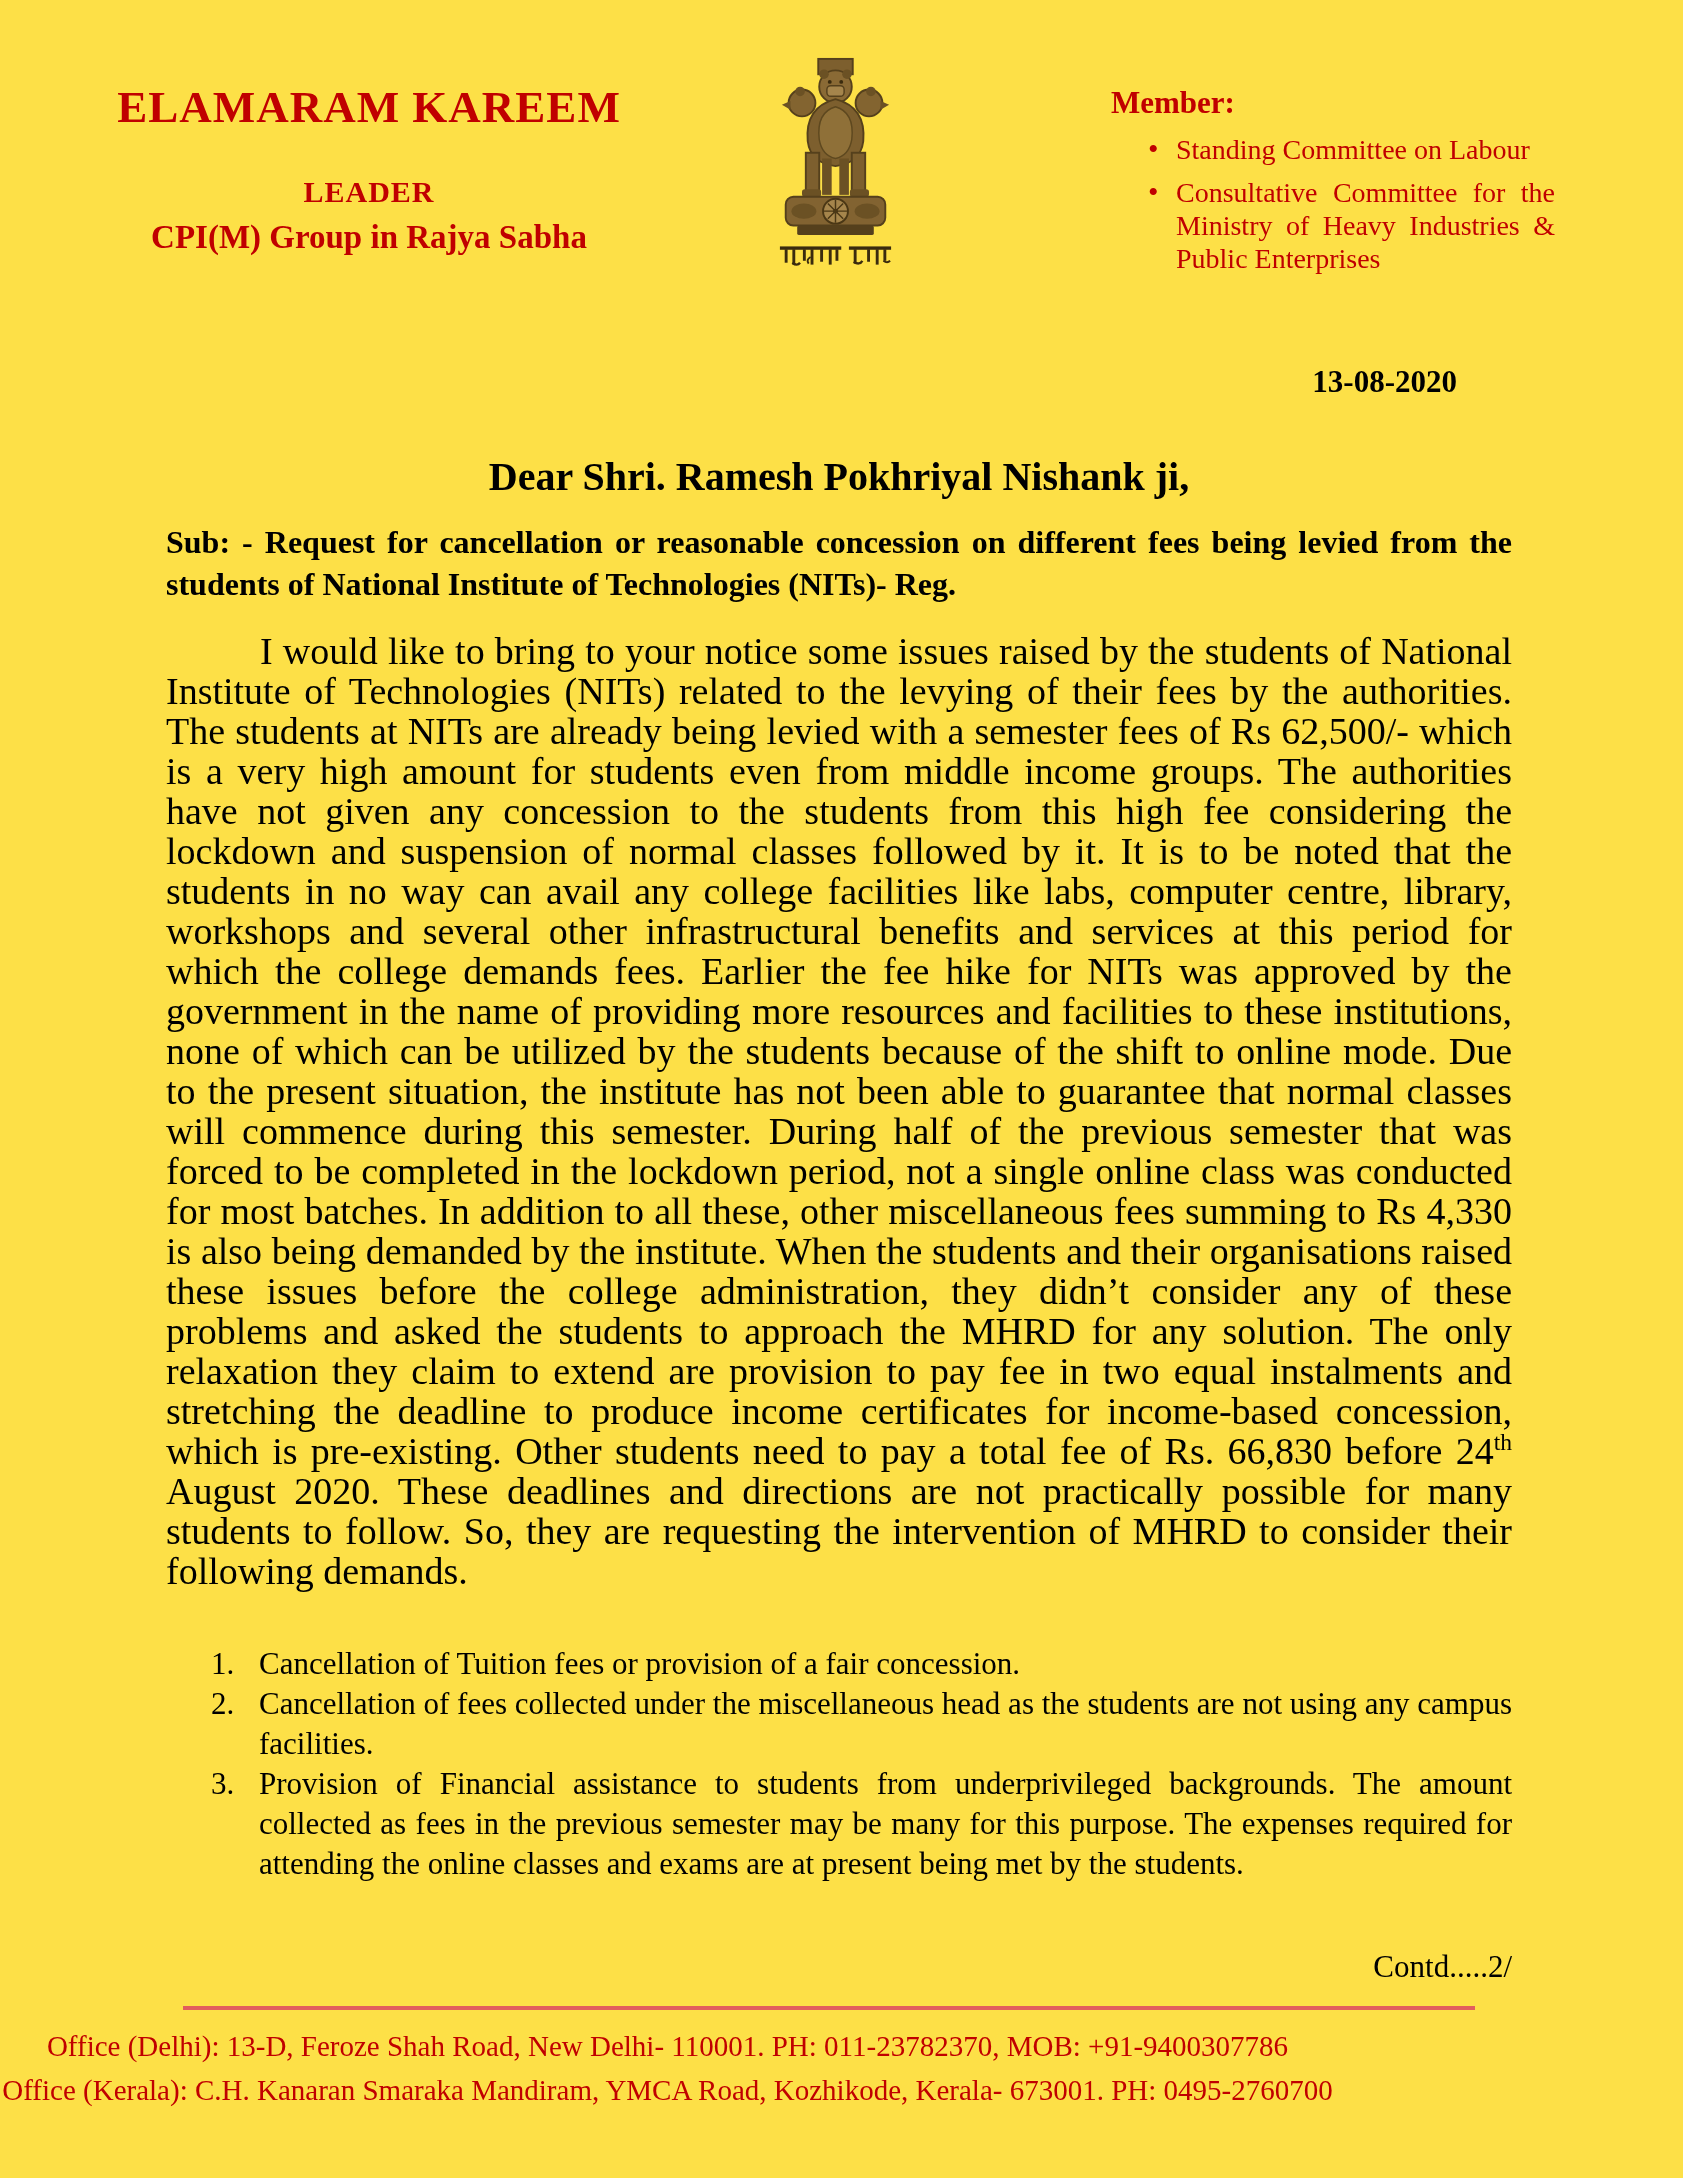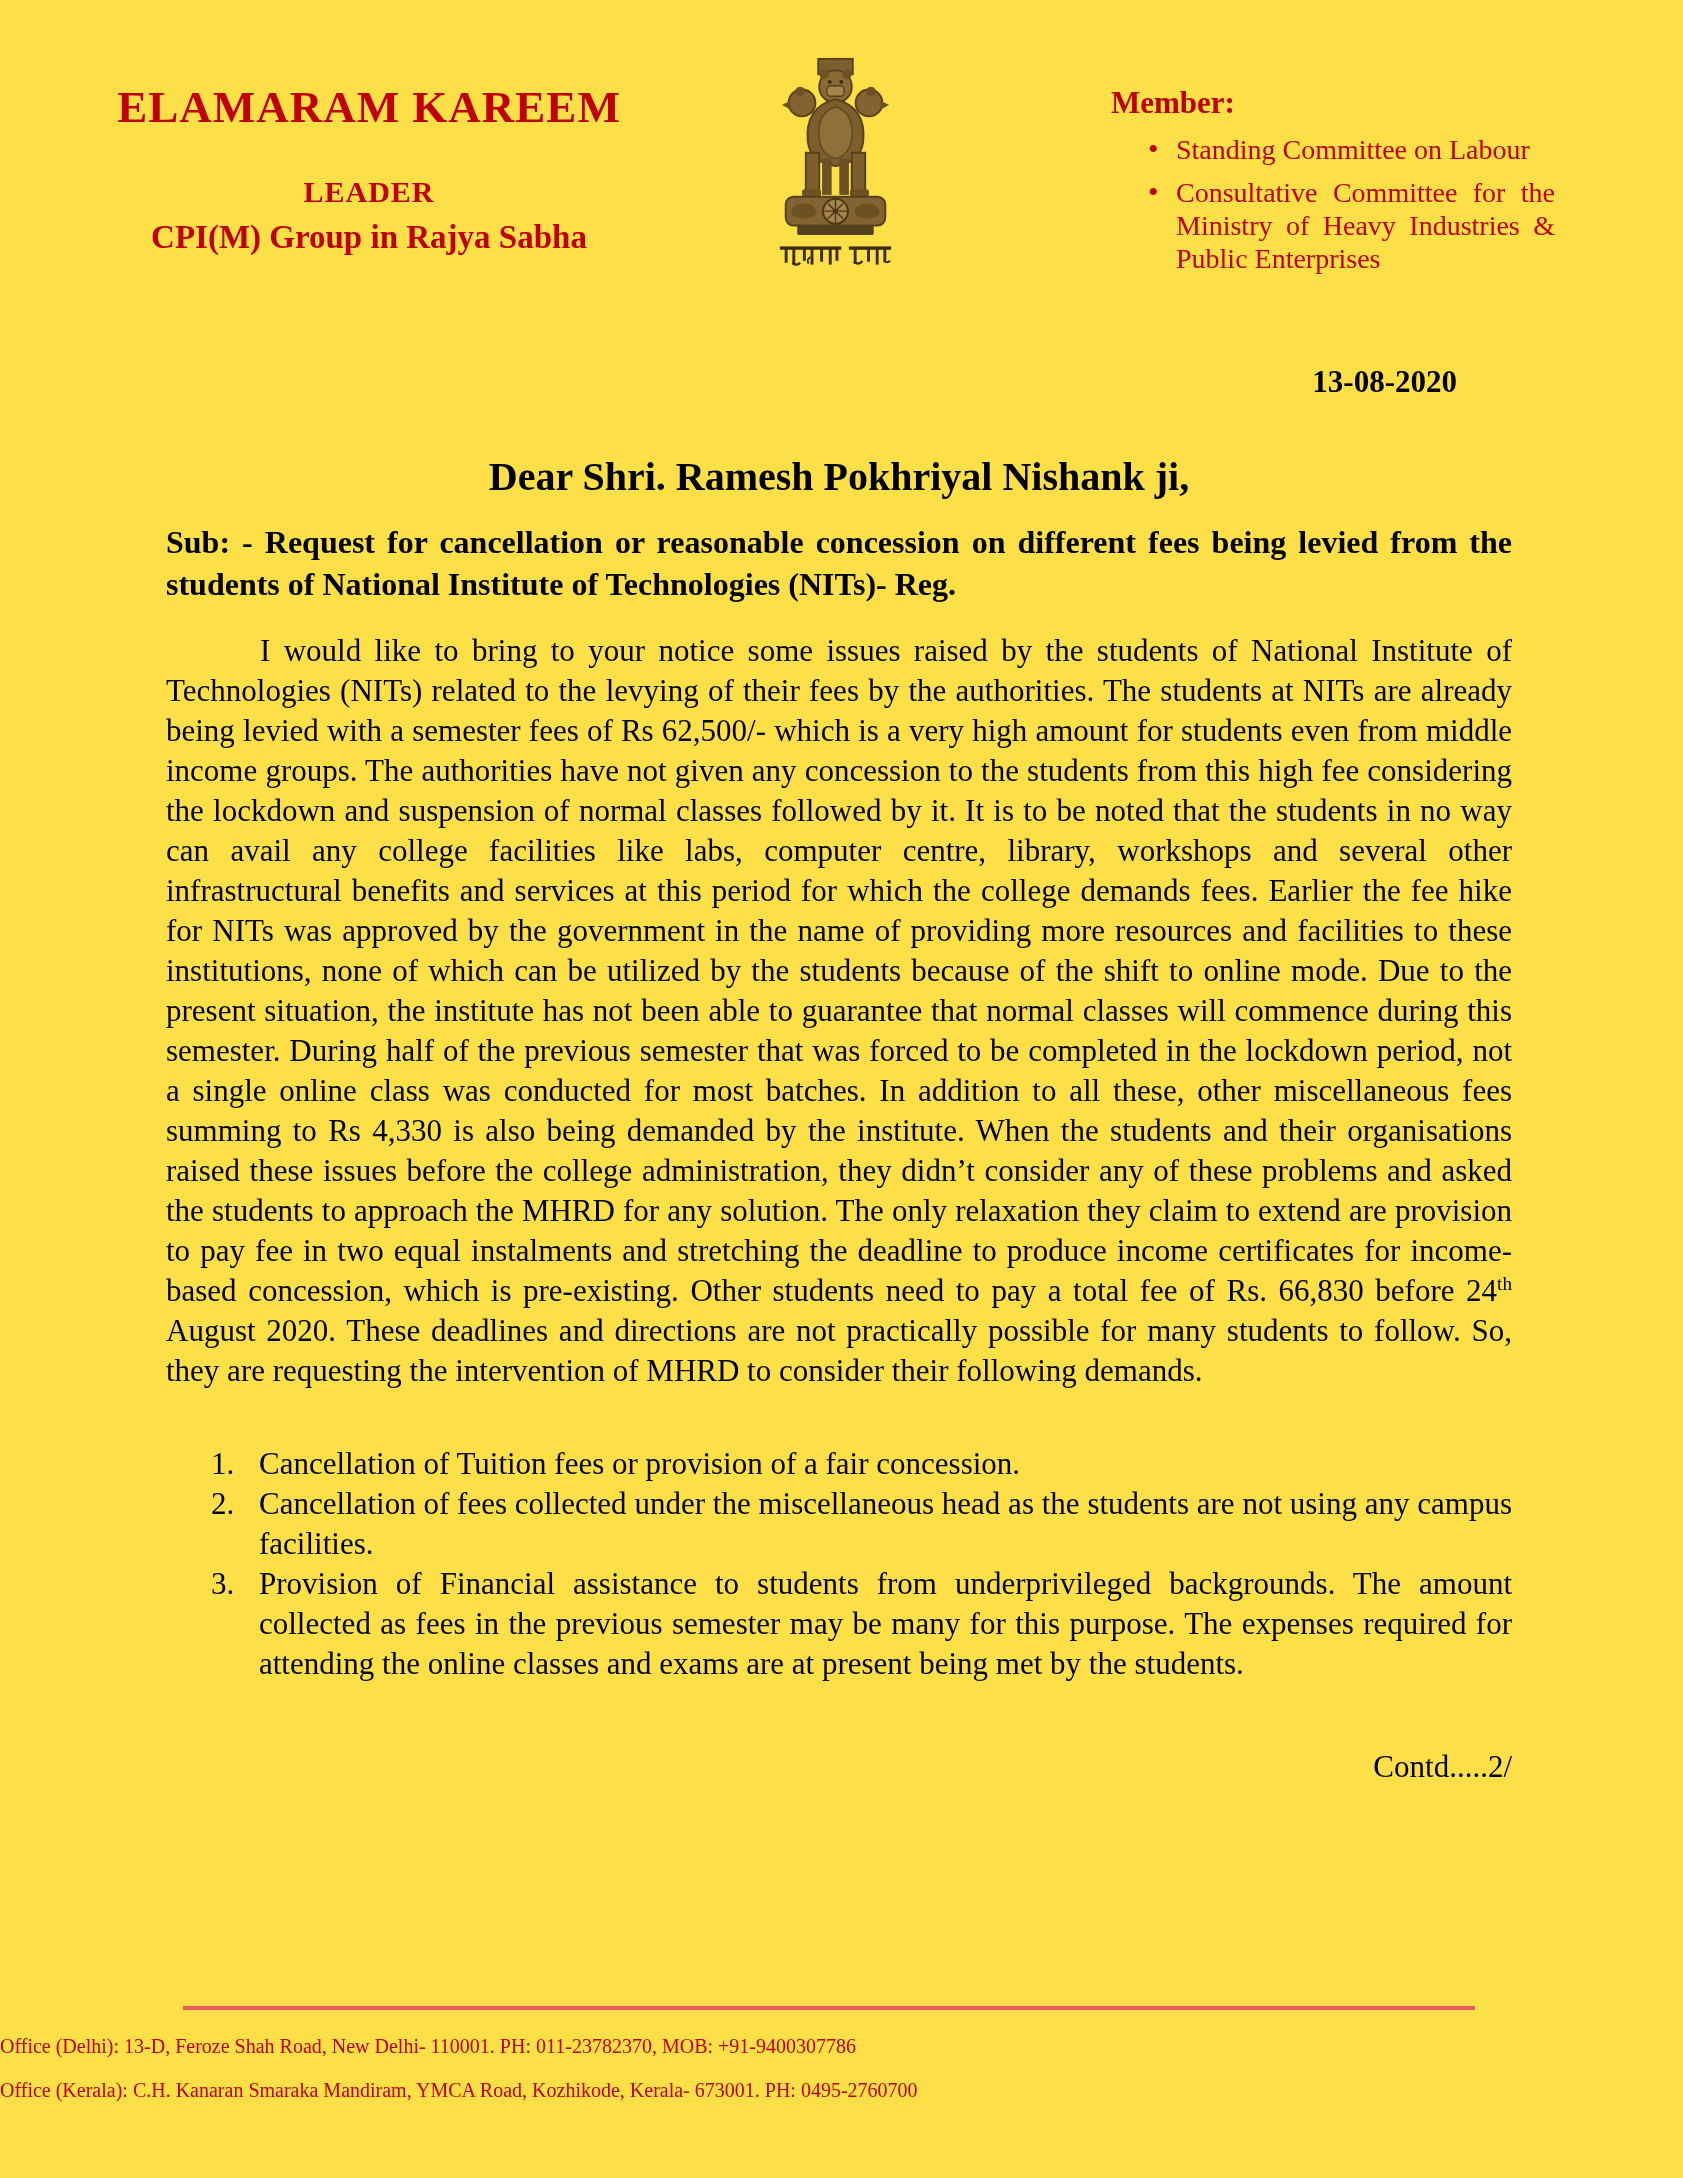--- a/index.html
+++ b/index.html
@@ -69,21 +69,21 @@
     width: 1346px;
   }
   .salutation { font-size: 40px; font-weight: bold; text-align: center; }
   .subject {
     font-size: 32px; font-weight: bold;
     text-align: justify;
     line-height: 1.3;
     margin: 22px 0 0 0;
   }
   .body-par {
-    font-size: 31px;
+    font-size: 38px;
     line-height: 40px;
     text-align: justify;
     text-indent: 94px;
     margin: 26px 0 0 0;
   }
   .body-par sup { font-size: 0.62em; line-height: 0; }
 
   ol.demands {
     margin: 53px 0 0 0;
     padding: 0;
@@ -114,23 +114,23 @@
   .footer-rule {
     position: absolute;
     left: 183px; top: 2006px;
     width: 1292px; height: 4px;
     background: #e25d5d;
   }
   .footer {
     position: absolute;
     left: 0; top: 2024px;
     width: 1335px;
-    text-align: left;
+    text-align: center;
     color: #c00000;
-    font-size: 20px;
+    font-size: 29px;
     line-height: 44px;
   }
 </style>
 </head>
 <body>
 
 <div class="page">
 
   <div class="header-left">
     <div class="mp-name">ELAMARAM KAREEM</div>

